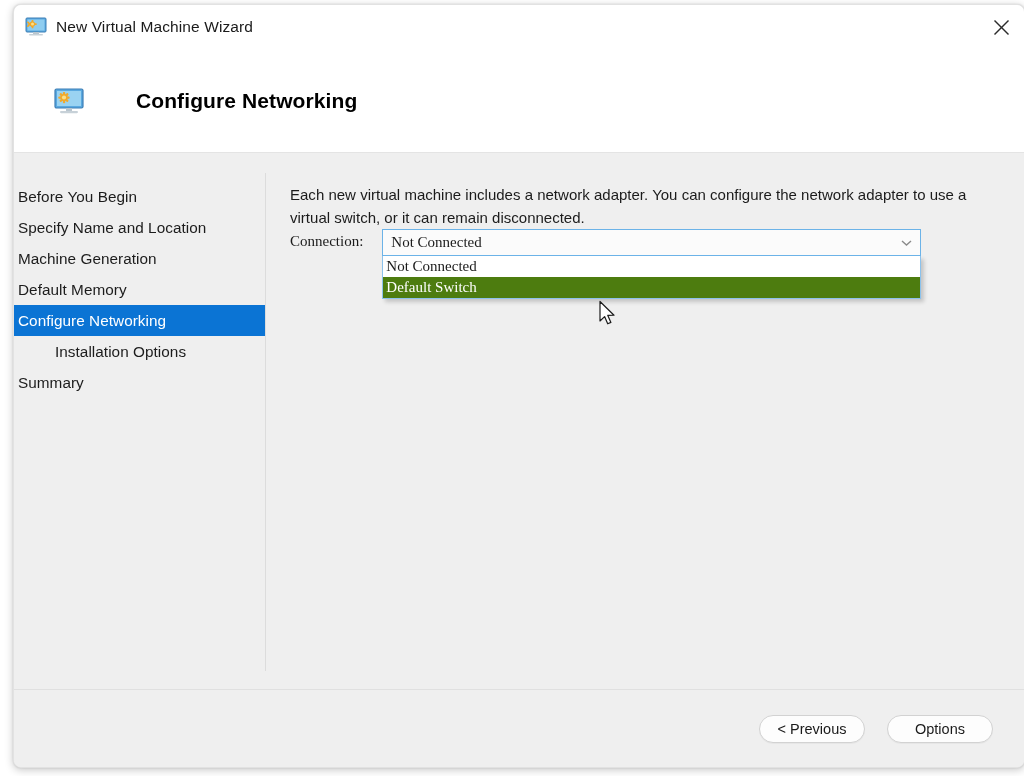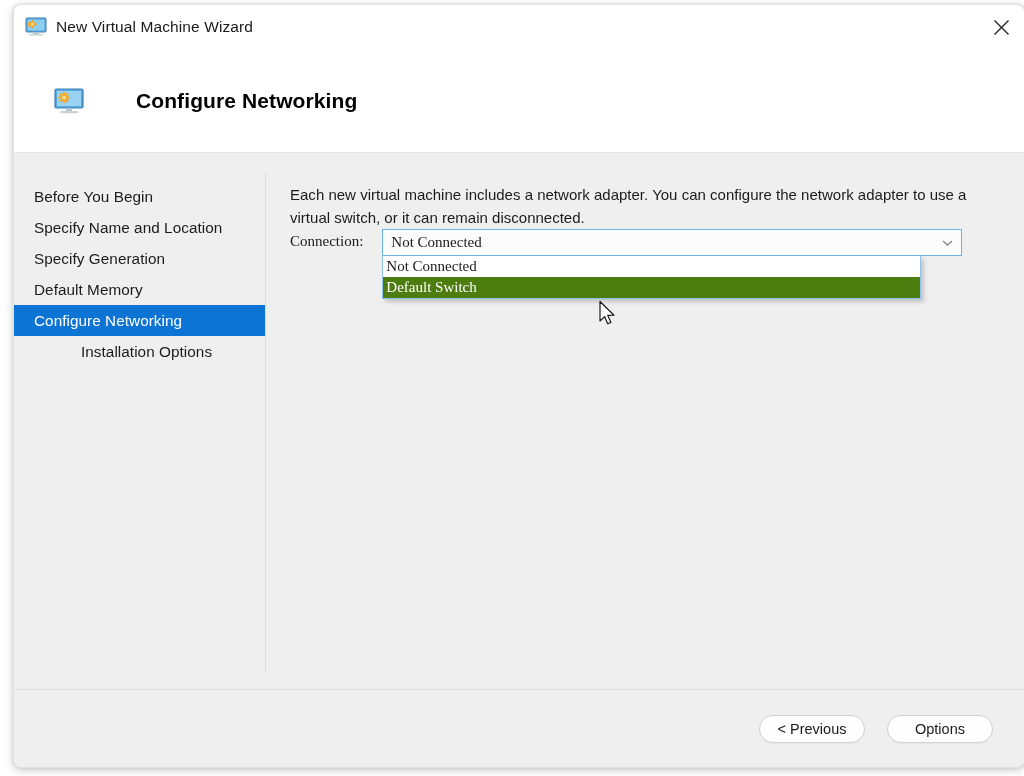--- a/index.html
+++ b/index.html
@@ -98,28 +98,28 @@
   #sidebar {
     width: 251px;
     flex: none;
     padding-top: 28px;
     position: relative;
   }
   .sidebar-item {
     height: 31px;
     display: flex;
     align-items: center;
-    padding-left: 20px;
+    padding-left: 4px;
     font-size: 15.3px;
     color: #1c1c1c;
     white-space: nowrap;
     cursor: default;
     letter-spacing: 0.05px;
   }
-  .sidebar-item.indented { padding-left: 41px; margin-left: 26px; }
+  .sidebar-item.indented { padding-left: 41px; }
   .sidebar-item.selected {
     background: #0b74d4;
     color: #ffffff;
   }
 
   #content-divider {
     width: 1px;
     background: #dcdcdc;
     margin-top: 20px;
     margin-bottom: 18px;
@@ -151,21 +151,21 @@
   #connection-label {
     font-size: 15px;
     color: #1b1b1b;
     padding-top: 4px;
     white-space: nowrap;
   }
 
   #combo-wrap {
     position: relative;
     margin-left: 19px;
-    width: 580px;
+    width: 539px;
   }
   #combo-box {
     height: 27px;
     background: #fbfbfb;
     border: 1px solid #6cb3e8;
     display: flex;
     align-items: center;
     padding-left: 8px;
     padding-right: 6px;
     font-size: 15px;
@@ -295,24 +295,25 @@
       </svg>
     </span>
     <span id="header-title">Configure Networking</span>
   </div>
 
   <div id="body-area">
 
     <div id="sidebar">
       <div class="sidebar-item">Before You Begin</div>
       <div class="sidebar-item">Specify Name and Location</div>
-      <div class="sidebar-item">Specify Generation</div>
+      <div class="sidebar-item">Machine Generation</div>
       <div class="sidebar-item">Default Memory</div>
       <div class="sidebar-item selected">Configure Networking</div>
       <div class="sidebar-item indented">Installation Options</div>
+      <div class="sidebar-item">Summary</div>
     </div>
 
     <div id="content-divider"></div>
 
     <div id="content">
       <div id="intro-text">Each new virtual machine includes a network adapter. You can configure the network adapter to use a virtual switch, or it can remain disconnected.</div>
 
       <div id="connection-row">
         <span id="connection-label">Connection:</span>
 

